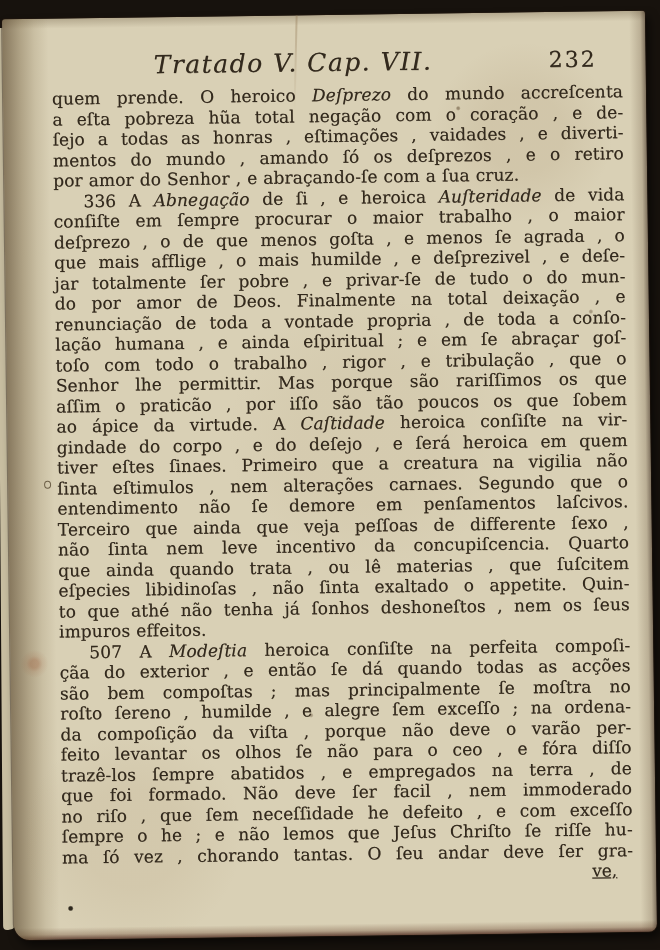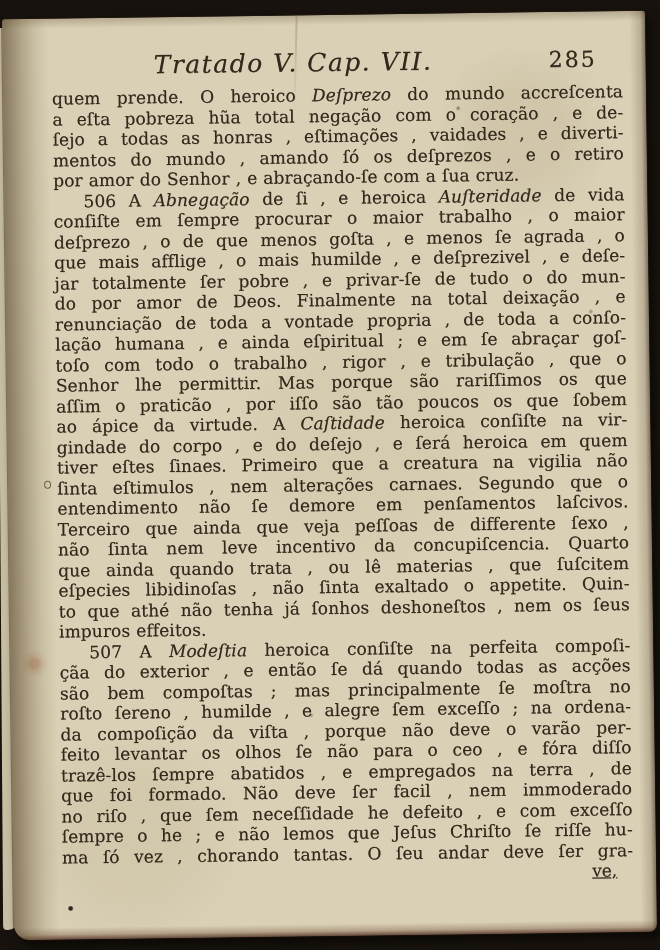--- a/index.html
+++ b/index.html
@@ -129,29 +129,29 @@
 <body>
 
 <div class="scene">
   <div class="under-page"></div>
   <div class="page">
     <div class="crease"></div>
     <div class="margin-ring"></div>
     <div class="inner">
       <div class="header">
         <span class="running-title">Tratado V. Cap. VII.</span>
-        <span class="page-number">285</span>
+        <span class="page-number">232</span>
       </div>
       <div class="body-text">
           <div class="line"><span>quem prende. O heroico </span><span class="it">Deſprezo</span><span> do mundo accreſcenta</span></div>
           <div class="line"><span>a eſta pobreza hũa total negação com o coração , e de-</span></div>
           <div class="line"><span>ſejo a todas as honras , eſtimações , vaidades , e diverti-</span></div>
           <div class="line"><span>mentos do mundo , amando ſó os deſprezos , e o retiro</span></div>
           <div class="line left"><span>por amor do Senhor , e abraçando-ſe com a ſua cruz.</span></div>
-          <div class="line indent"><span>506   A </span><span class="it">Abnegação</span><span> de ſi , e heroica </span><span class="it">Auſteridade</span><span> de vida</span></div>
+          <div class="line indent"><span>336   A </span><span class="it">Abnegação</span><span> de ſi , e heroica </span><span class="it">Auſteridade</span><span> de vida</span></div>
           <div class="line"><span>conſiſte em ſempre procurar o maior trabalho , o maior</span></div>
           <div class="line"><span>deſprezo , o de que menos goſta , e menos ſe agrada , o</span></div>
           <div class="line"><span>que mais afflige , o mais humilde , e deſprezivel , e deſe-</span></div>
           <div class="line"><span>jar totalmente ſer pobre , e privar-ſe de tudo o do mun-</span></div>
           <div class="line"><span>do por amor de Deos. Finalmente na total deixação , e</span></div>
           <div class="line"><span>renunciação de toda a vontade propria , de toda a conſo-</span></div>
           <div class="line"><span>lação humana , e ainda eſpiritual ; e em ſe abraçar goſ-</span></div>
           <div class="line"><span>toſo com todo o trabalho , rigor , e tribulação , que o</span></div>
           <div class="line"><span>Senhor lhe permittir. Mas porque são rariſſimos os que</span></div>
           <div class="line"><span>aſſim o praticão , por iſſo são tão poucos os que ſobem</span></div>

